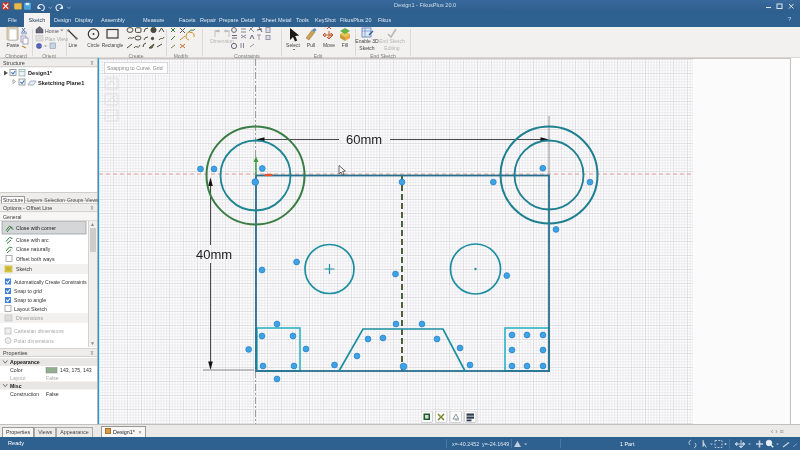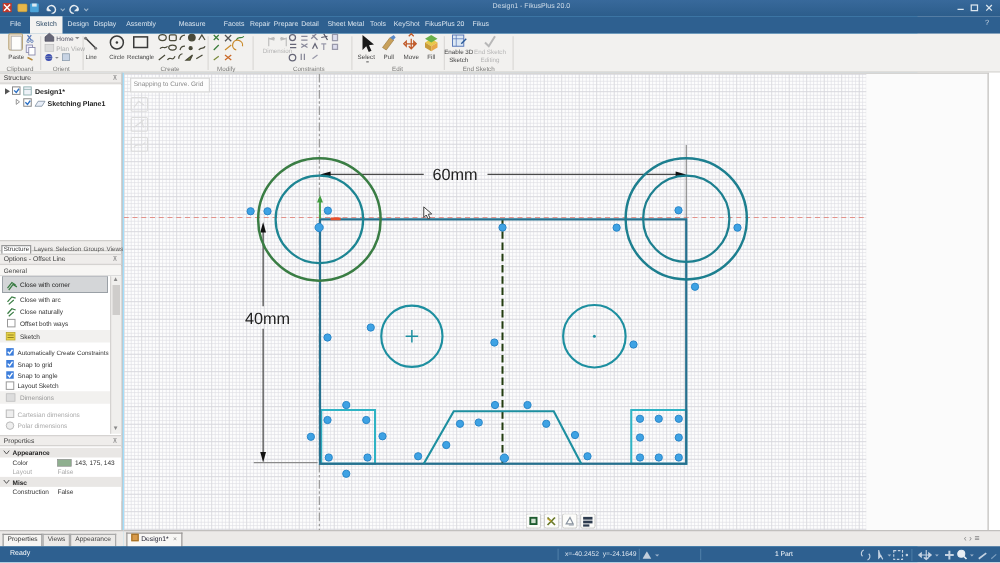--- a/index.html
+++ b/index.html
@@ -1,17 +1,17 @@
 <!DOCTYPE html>
 <html><head>
 <meta charset="utf-8">
 <style>
 * { margin:0; padding:0; box-sizing:border-box; }
 html,body { width:800px; height:450px; overflow:hidden; font-family:"Liberation Sans",sans-serif; }
-#app { position:relative; width:734px; height:450px; background:#7dd3fc; }
+#app { position:relative; width:734px; height:450px; background:#0ea5e9; }
 .abs { position:absolute; }
 .titlebar { left:0; top:0; width:800px; height:13px; background:linear-gradient(#38699b,#2c5d8b); color:#fff; }
 .menubar { left:0; top:13px; width:800px; height:14px; background:#2e6090; }
 .menubar .tab { position:absolute; top:0; height:14px; line-height:14px; color:#dde7f0; font-size:5.5px; }
 .menubar .tab.sel { background:#f4f3f1; color:#23425f; }
 .ribbon { left:0; top:27px; width:800px; height:31px; background:#f2f1ef; border-bottom:1px solid #d9d7d5; }
 .rsep { position:absolute; top:2px; width:1px; height:27px; background:#dcdad8; }
 .rlabel { position:absolute; top:25.5px; font-size:5px; color:#7a7a78; width:60px; text-align:center; }
 .leftpanel { left:0; top:58px; width:98px; height:379px; background:#f4f3f1; border-right:1px solid #b6b4b2; }
 .phead { position:absolute; left:0; width:97px; height:9px; background:#efedeb; border-top:1px solid #d5d3d1; border-bottom:1px solid #d5d3d1; font-size:5.4px; color:#3a3a3a; line-height:9px; padding-left:3px; }

